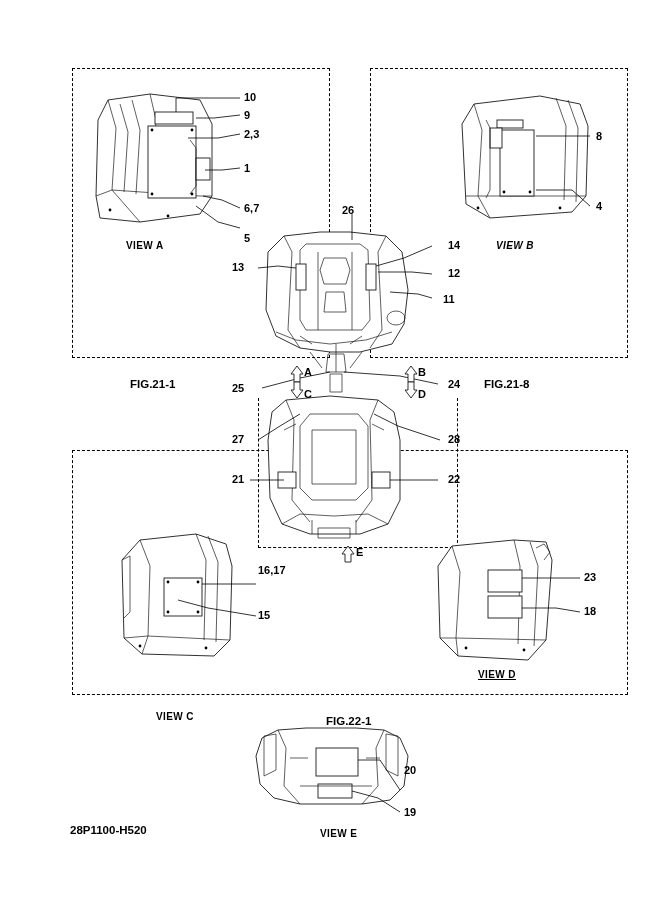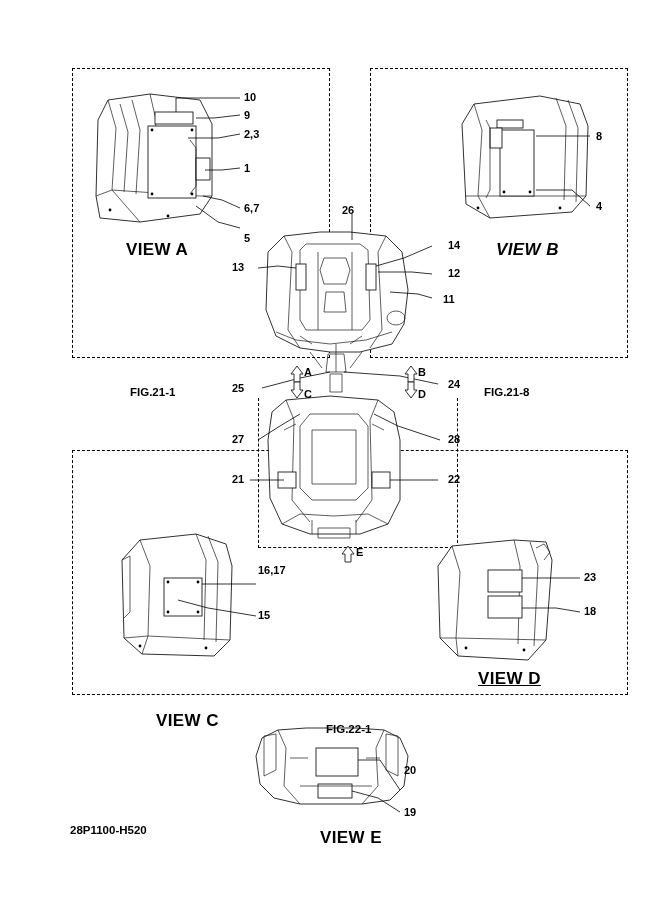--- a/index.html
+++ b/index.html
@@ -27,31 +27,30 @@
     box-sizing: border-box;
   }
   .callout {
     position: absolute;
     font-size: 11px;
     font-weight: bold;
     white-space: nowrap;
   }
   .viewlabel {
     position: absolute;
-    font-size: 17px;
+    font-size: 10px;
     font-weight: bold;
     letter-spacing: 0.4px;
     white-space: nowrap;
   }
   .figlabel {
     position: absolute;
     font-size: 11.5px;
     font-weight: bold;
     white-space: nowrap;
-    margin-top: 8px;
   }
   .partno {
     position: absolute;
     font-size: 11.5px;
     font-weight: bold;
     white-space: nowrap;
   }
   .arrow-marker {
     position: absolute;
     font-size: 11px;

